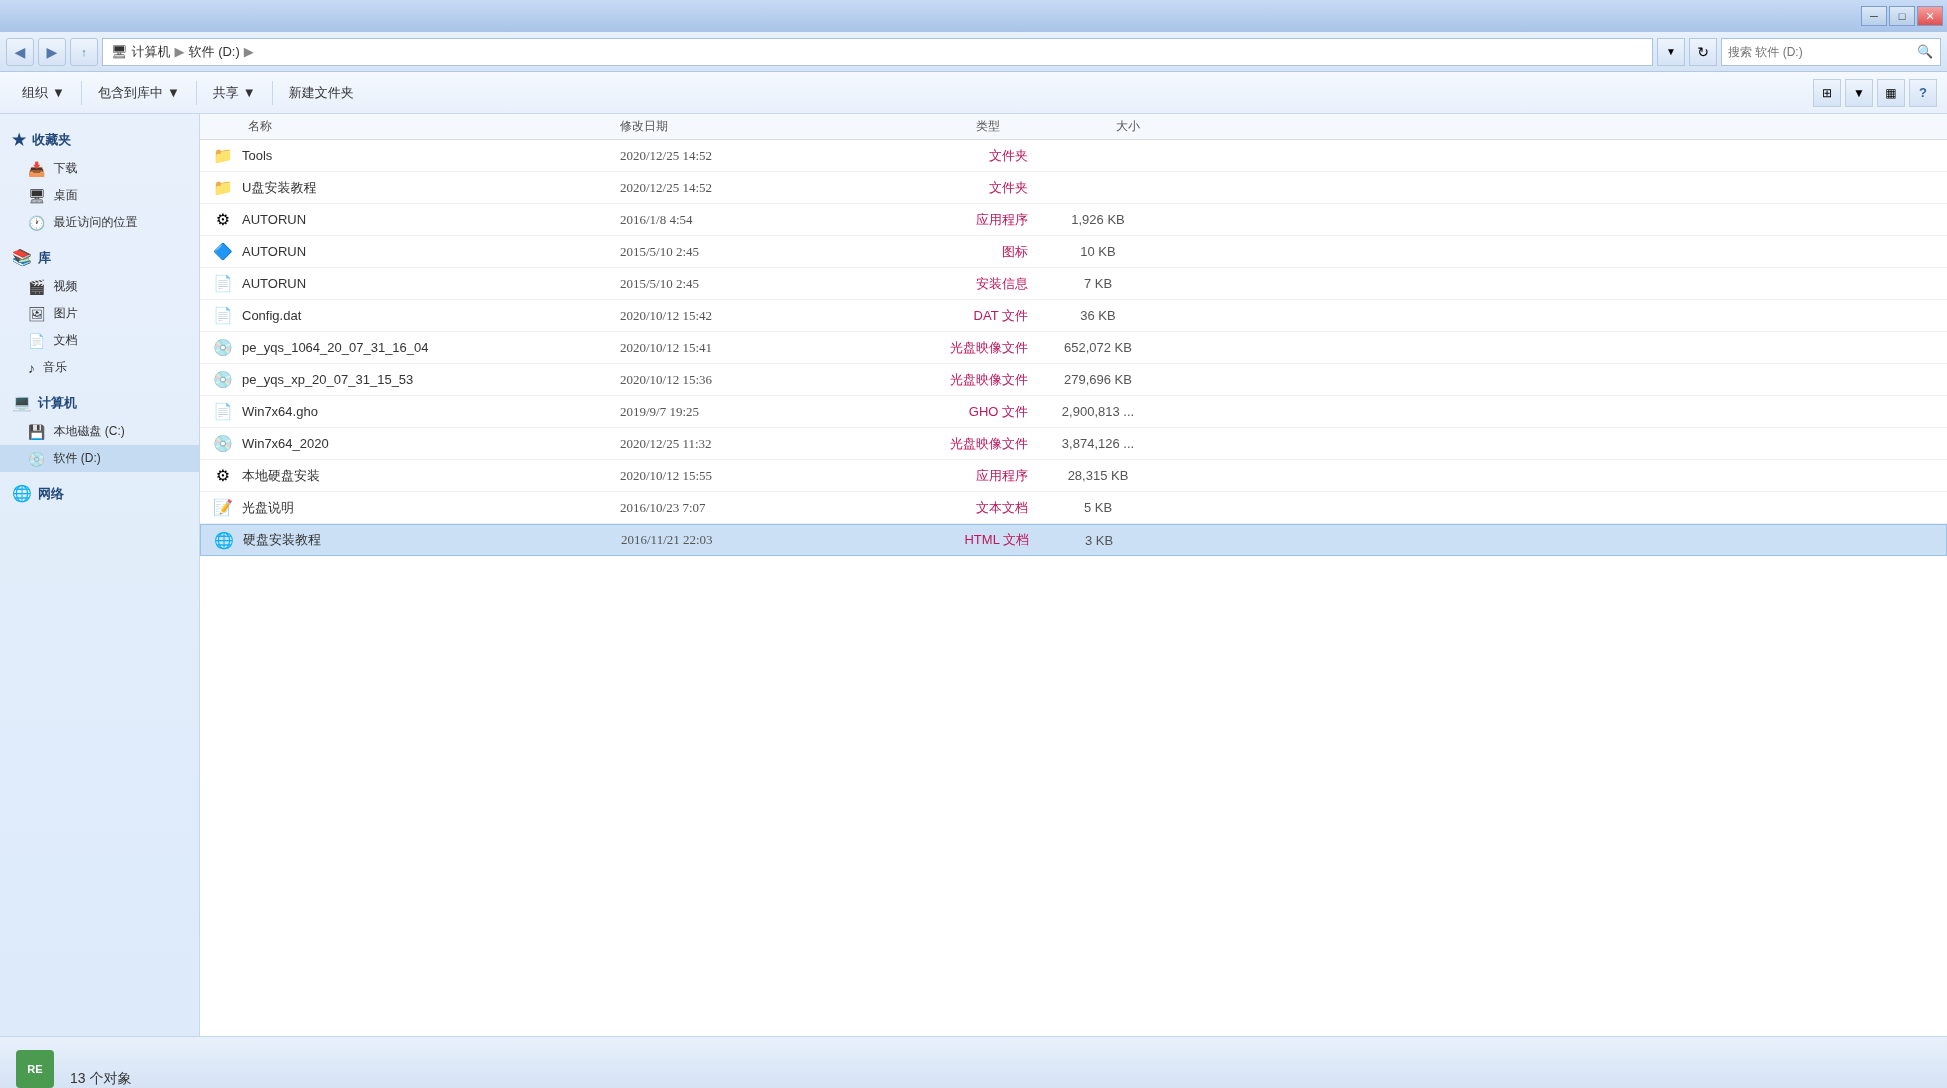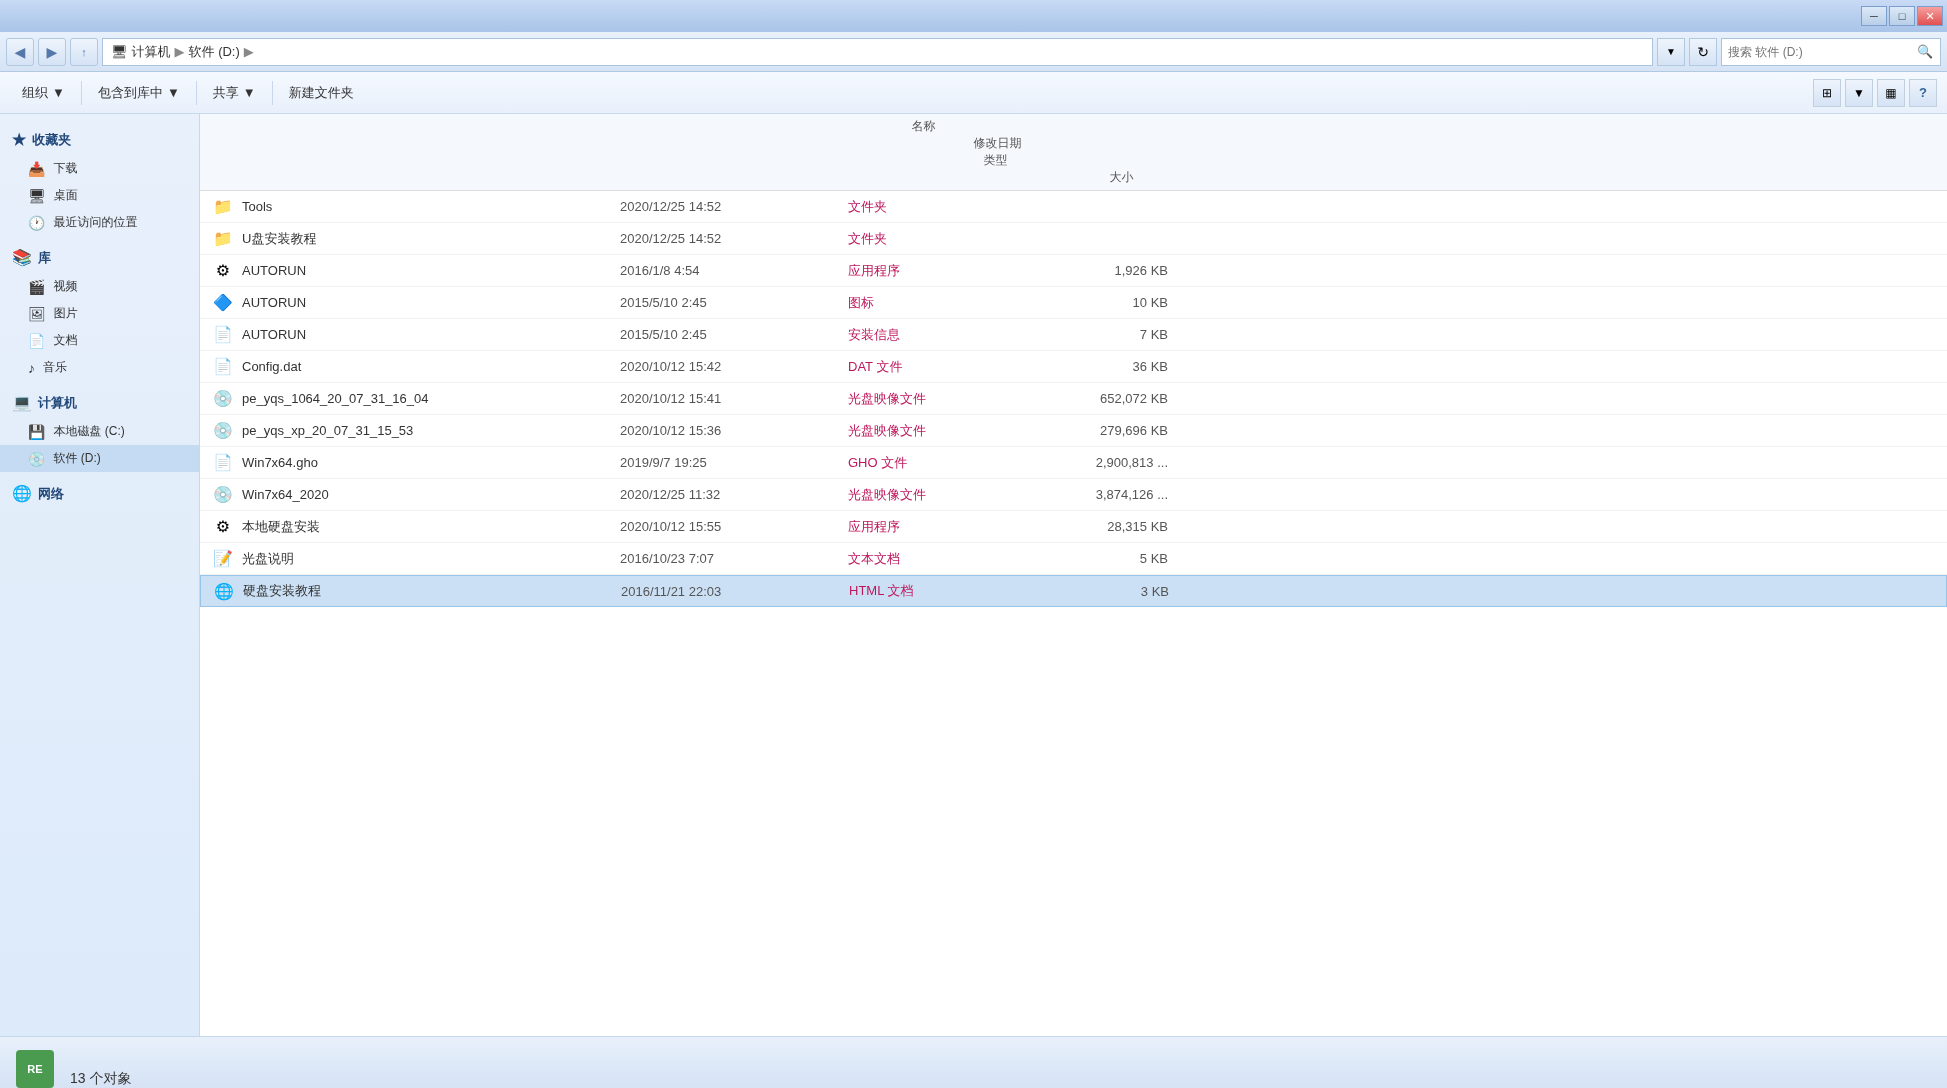--- a/index.html
+++ b/index.html
@@ -225,25 +225,24 @@
     }
     .file-list-header {
       display: flex;
       align-items: center;
       padding: 4px 0;
       border-bottom: 1px solid #ddd;
       background: #f5f8fd;
       font-size: 12px;
       color: #555;
       flex-shrink: 0;
-      flex-direction: column;
     }
     .col-name { width: 420px; padding-left: 48px; cursor: pointer; }
-    .col-date { width: 200px; cursor: pointer; }
-    .col-type { width: 180px; cursor: pointer; }
+    .col-date { width: 200px; cursor: pointer; font-family: Liberation Serif, serif; }
+    .col-type { width: 180px; cursor: pointer; text-align: right; }
     .col-size { width: 160px; text-align: right; padding-right: 20px; cursor: pointer; }
 
     .file-list {
       flex: 1;
       overflow-y: auto;
       background: white;
     }
     .file-row {
       display: flex;
       align-items: center;
@@ -256,21 +255,21 @@
     .file-row .col-name {
       display: flex;
       align-items: center;
       gap: 8px;
       padding-left: 12px;
     }
     .file-icon { font-size: 16px; width: 22px; text-align: center; }
     .file-name { color: #333; }
     .file-row .col-date { color: #555; }
     .file-row .col-type { color: #be185d; margin-left: 28px; }
-    .file-row .col-size { text-align: right; padding-right: 20px; color: #555; }
+    .file-row .col-size { text-align: center; padding-right: 20px; color: #555; }
 
     
     .status-bar {
       height: 52px;
       background: linear-gradient(to bottom, #e8f0fb, #d5e3f5);
       border-top: 1px solid #c8d8ec;
       display: flex;
       align-items: flex-end;
       padding: 0 16px;
       gap: 16px;

